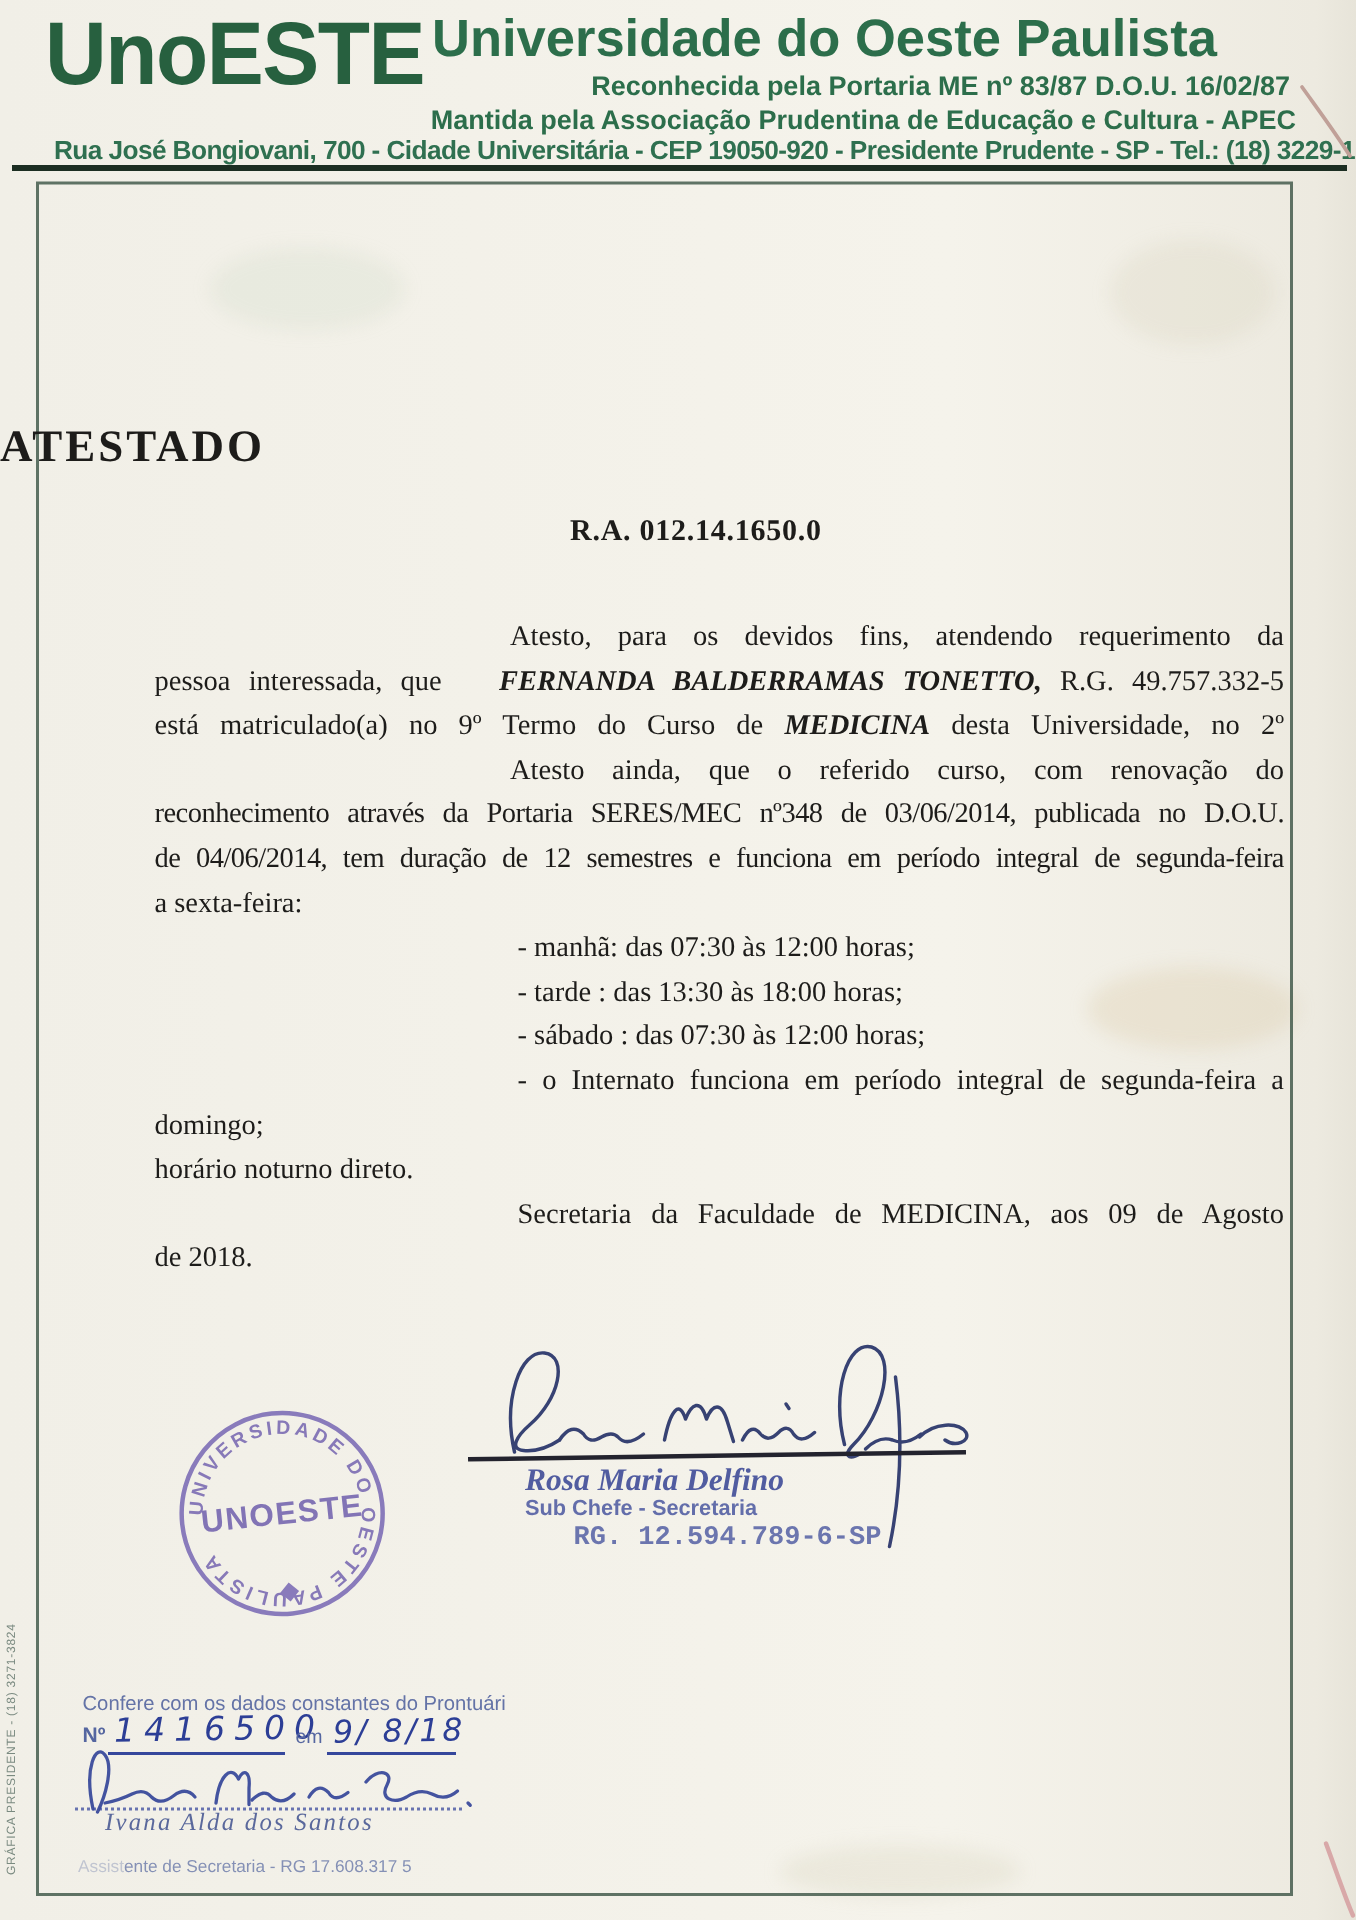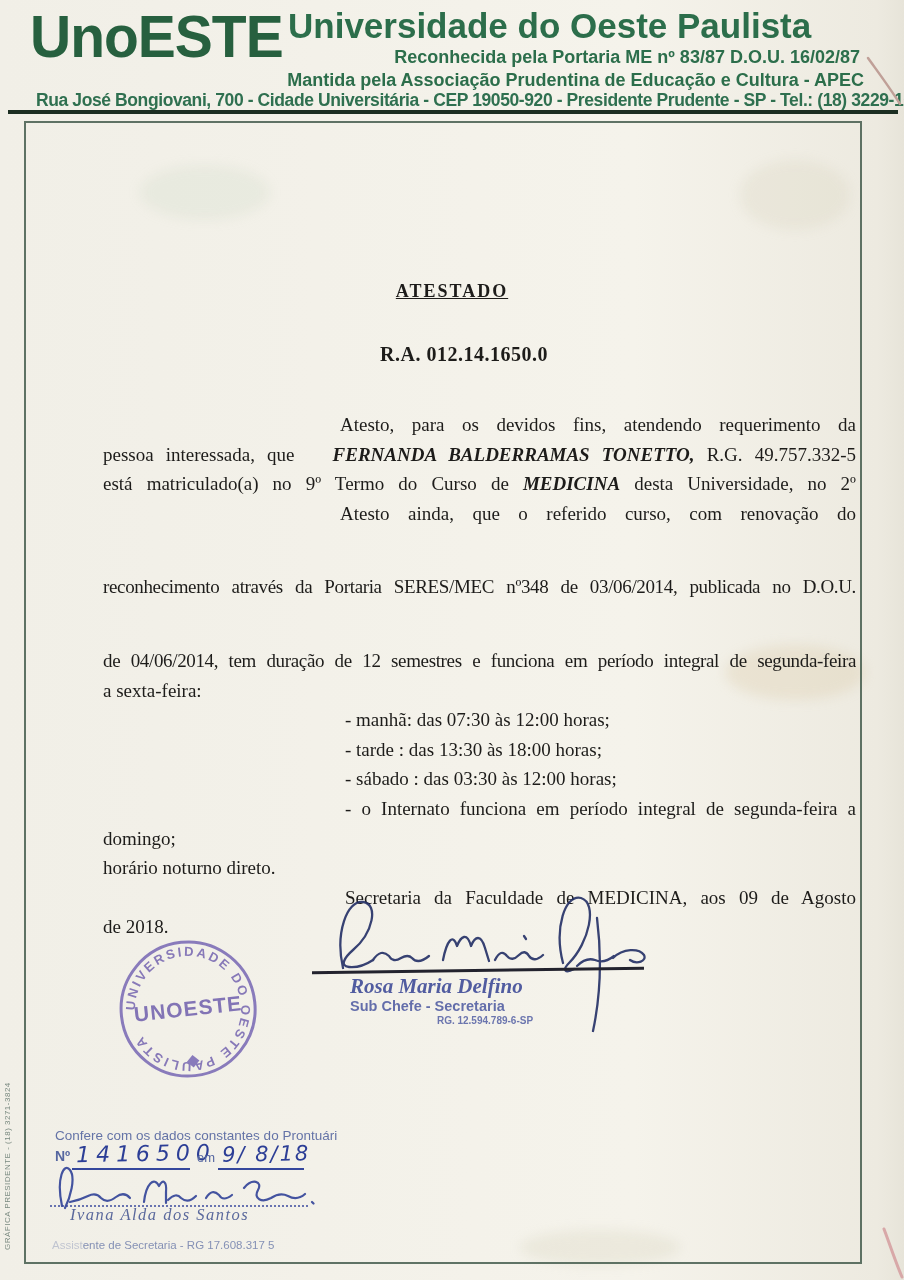--- a/index.html
+++ b/index.html
@@ -9,38 +9,38 @@
   .abs{position:absolute;}
   
   .logo{font-family:"Liberation Sans",sans-serif;font-weight:800;font-size:57px;
         letter-spacing:-1px;color:#27603f;transform:scaleY(1.04);}
   .uni-name{font-family:"Liberation Sans",sans-serif;font-weight:bold;font-size:35px;color:#2c6e4b;white-space:nowrap;}
   .hdr-sub{font-family:"Liberation Sans",sans-serif;font-weight:bold;font-size:18px;color:#2c6e4b;white-space:nowrap;}
   .hdr-addr{font-family:"Liberation Sans",sans-serif;font-weight:bold;font-size:17.5px;letter-spacing:-0.4px;color:#2f7050;white-space:nowrap;}
   .rule{left:8px;top:110px;width:890px;height:4px;background:#1c2e22;}
   .frame{left:24px;top:121px;width:834px;height:1139px;border:2px solid #3a5244;opacity:.8;}
   
-  .doc-title{left:0;top:281px;width:904px;text-align:center;font-weight:bold;font-size:18px;letter-spacing:2px;text-decoration:underline;}
+  .doc-title{left:0;top:281px;width:904px;font-weight:bold;font-size:30px;letter-spacing:2px;}
   .ra{left:380px;top:343px;font-weight:bold;font-size:20px;letter-spacing:.5px;}
   .body{left:103px;top:410px;width:753px;font-size:19px;line-height:29.6px;}
   .ln{height:29.6px;overflow:hidden;white-space:nowrap;}
   .jl{text-align:justify;white-space:normal;}
   .jl::after{content:"";display:inline-block;width:100%;height:0;}
   .ind{padding-left:237px;}
   .ind2{padding-left:242px;}
-  .tight{letter-spacing:-0.35px;margin-top:44px;}
+  .tight{letter-spacing:-0.35px;}
   .tight2{letter-spacing:-0.55px;}
   
   .sig-line{left:312px;top:969px;width:332px;height:2.5px;background:#23232e;transform:rotate(-0.8deg);}
   .stamp-name{left:350px;top:974px;width:270px;font-style:italic;font-weight:bold;
               font-size:21px;color:#44509a;opacity:.92;}
   .stamp-role{left:350px;top:998px;width:270px;text-align:left;font-family:"Liberation Sans",sans-serif;
               font-weight:bold;font-size:14.5px;color:#4a57a0;opacity:.85;}
-  .stamp-rg{left:350px;top:1015px;width:270px;text-align:center;font-family:Liberation Sans, sans-serif;
-            font-weight:bold;font-size:10px;color:#4a57a0;opacity:.8;}
+  .stamp-rg{left:350px;top:1015px;width:270px;text-align:center;font-family:Liberation Mono, monospace;
+            font-weight:bold;font-size:18px;color:#4a57a0;opacity:.8;}
   
   .confere{left:55px;top:1128px;font-family:"Liberation Sans",sans-serif;font-size:13.5px;color:#5566a0;opacity:.9;}
   .num-label{left:55px;top:1148px;font-family:"Liberation Sans",sans-serif;font-weight:bold;font-size:14px;color:#5566a0;}
   .hand-num{left:76px;top:1141px;font-style:italic;font-size:22px;letter-spacing:6px;color:#2c3e96;
             font-family:"DejaVu Sans",sans-serif;transform:rotate(-1deg);}
   .em-label{left:197px;top:1150px;font-family:"Liberation Sans",sans-serif;font-size:13px;color:#5566a0;}
   .hand-date{left:222px;top:1142px;font-style:italic;font-size:21px;letter-spacing:2px;color:#2c3e96;
              font-family:"DejaVu Sans",sans-serif;transform:rotate(-1deg);}
   .u1{left:72px;top:1168px;width:118px;height:2px;background:#35479c;}
   .u2{left:218px;top:1168px;width:86px;height:2px;background:#35479c;}
@@ -86,21 +86,21 @@
   <div class="abs body">
     <div class="ln jl ind">Atesto, para os devidos fins, atendendo requerimento da</div>
     <div class="ln jl"><span>pessoa interessada, que </span><span style="font-weight: bold; font-style: italic; margin-left: 26px;">FERNANDA BALDERRAMAS TONETTO,</span><span> R.G. 49.757.332-5</span></div>
     <div class="ln jl"><span>está matriculado(a) no 9º Termo do Curso de </span><span style="font-weight: bold; font-style: italic;">MEDICINA</span><span> desta Universidade, no 2º</span></div>
     <div class="ln jl ind">Atesto ainda, que o referido curso, com renovação do</div>
     <div class="ln jl tight">reconhecimento através da Portaria SERES/MEC nº348 de 03/06/2014, publicada no D.O.U.</div>
     <div class="ln jl tight">de 04/06/2014, tem duração de 12 semestres e funciona em período integral de segunda-feira</div>
     <div class="ln">a sexta-feira:</div>
     <div class="ln ind2">- manhã: das 07:30 às 12:00 horas;</div>
     <div class="ln ind2">- tarde : das 13:30 às 18:00 horas;</div>
-    <div class="ln ind2">- sábado : das 03:30 às 12:00 horas;</div>
+    <div class="ln ind2">- sábado : das 07:30 às 12:00 horas;</div>
     <div class="ln jl ind2">- o Internato funciona em período integral de segunda-feira a</div>
     <div class="ln">domingo;</div>
     <div class="ln">horário noturno direto.</div>
     <div class="ln jl ind2">Secretaria da Faculdade de MEDICINA, aos 09 de Agosto</div>
     <div class="ln">de 2018.</div>
   </div>
 
   <svg class="abs" style="left:305px;top:888px;" width="350" height="155" viewBox="0 0 350 155">
     <g stroke="#232f66" stroke-width="2.3" fill="none" stroke-linecap="round" stroke-linejoin="round" opacity="0.9">
       <path d="M 38 80 C 30 45, 42 12, 58 14 C 74 16, 68 45, 48 62 C 40 69, 34 78, 44 79 C 54 80, 62 76, 68 72"></path>

